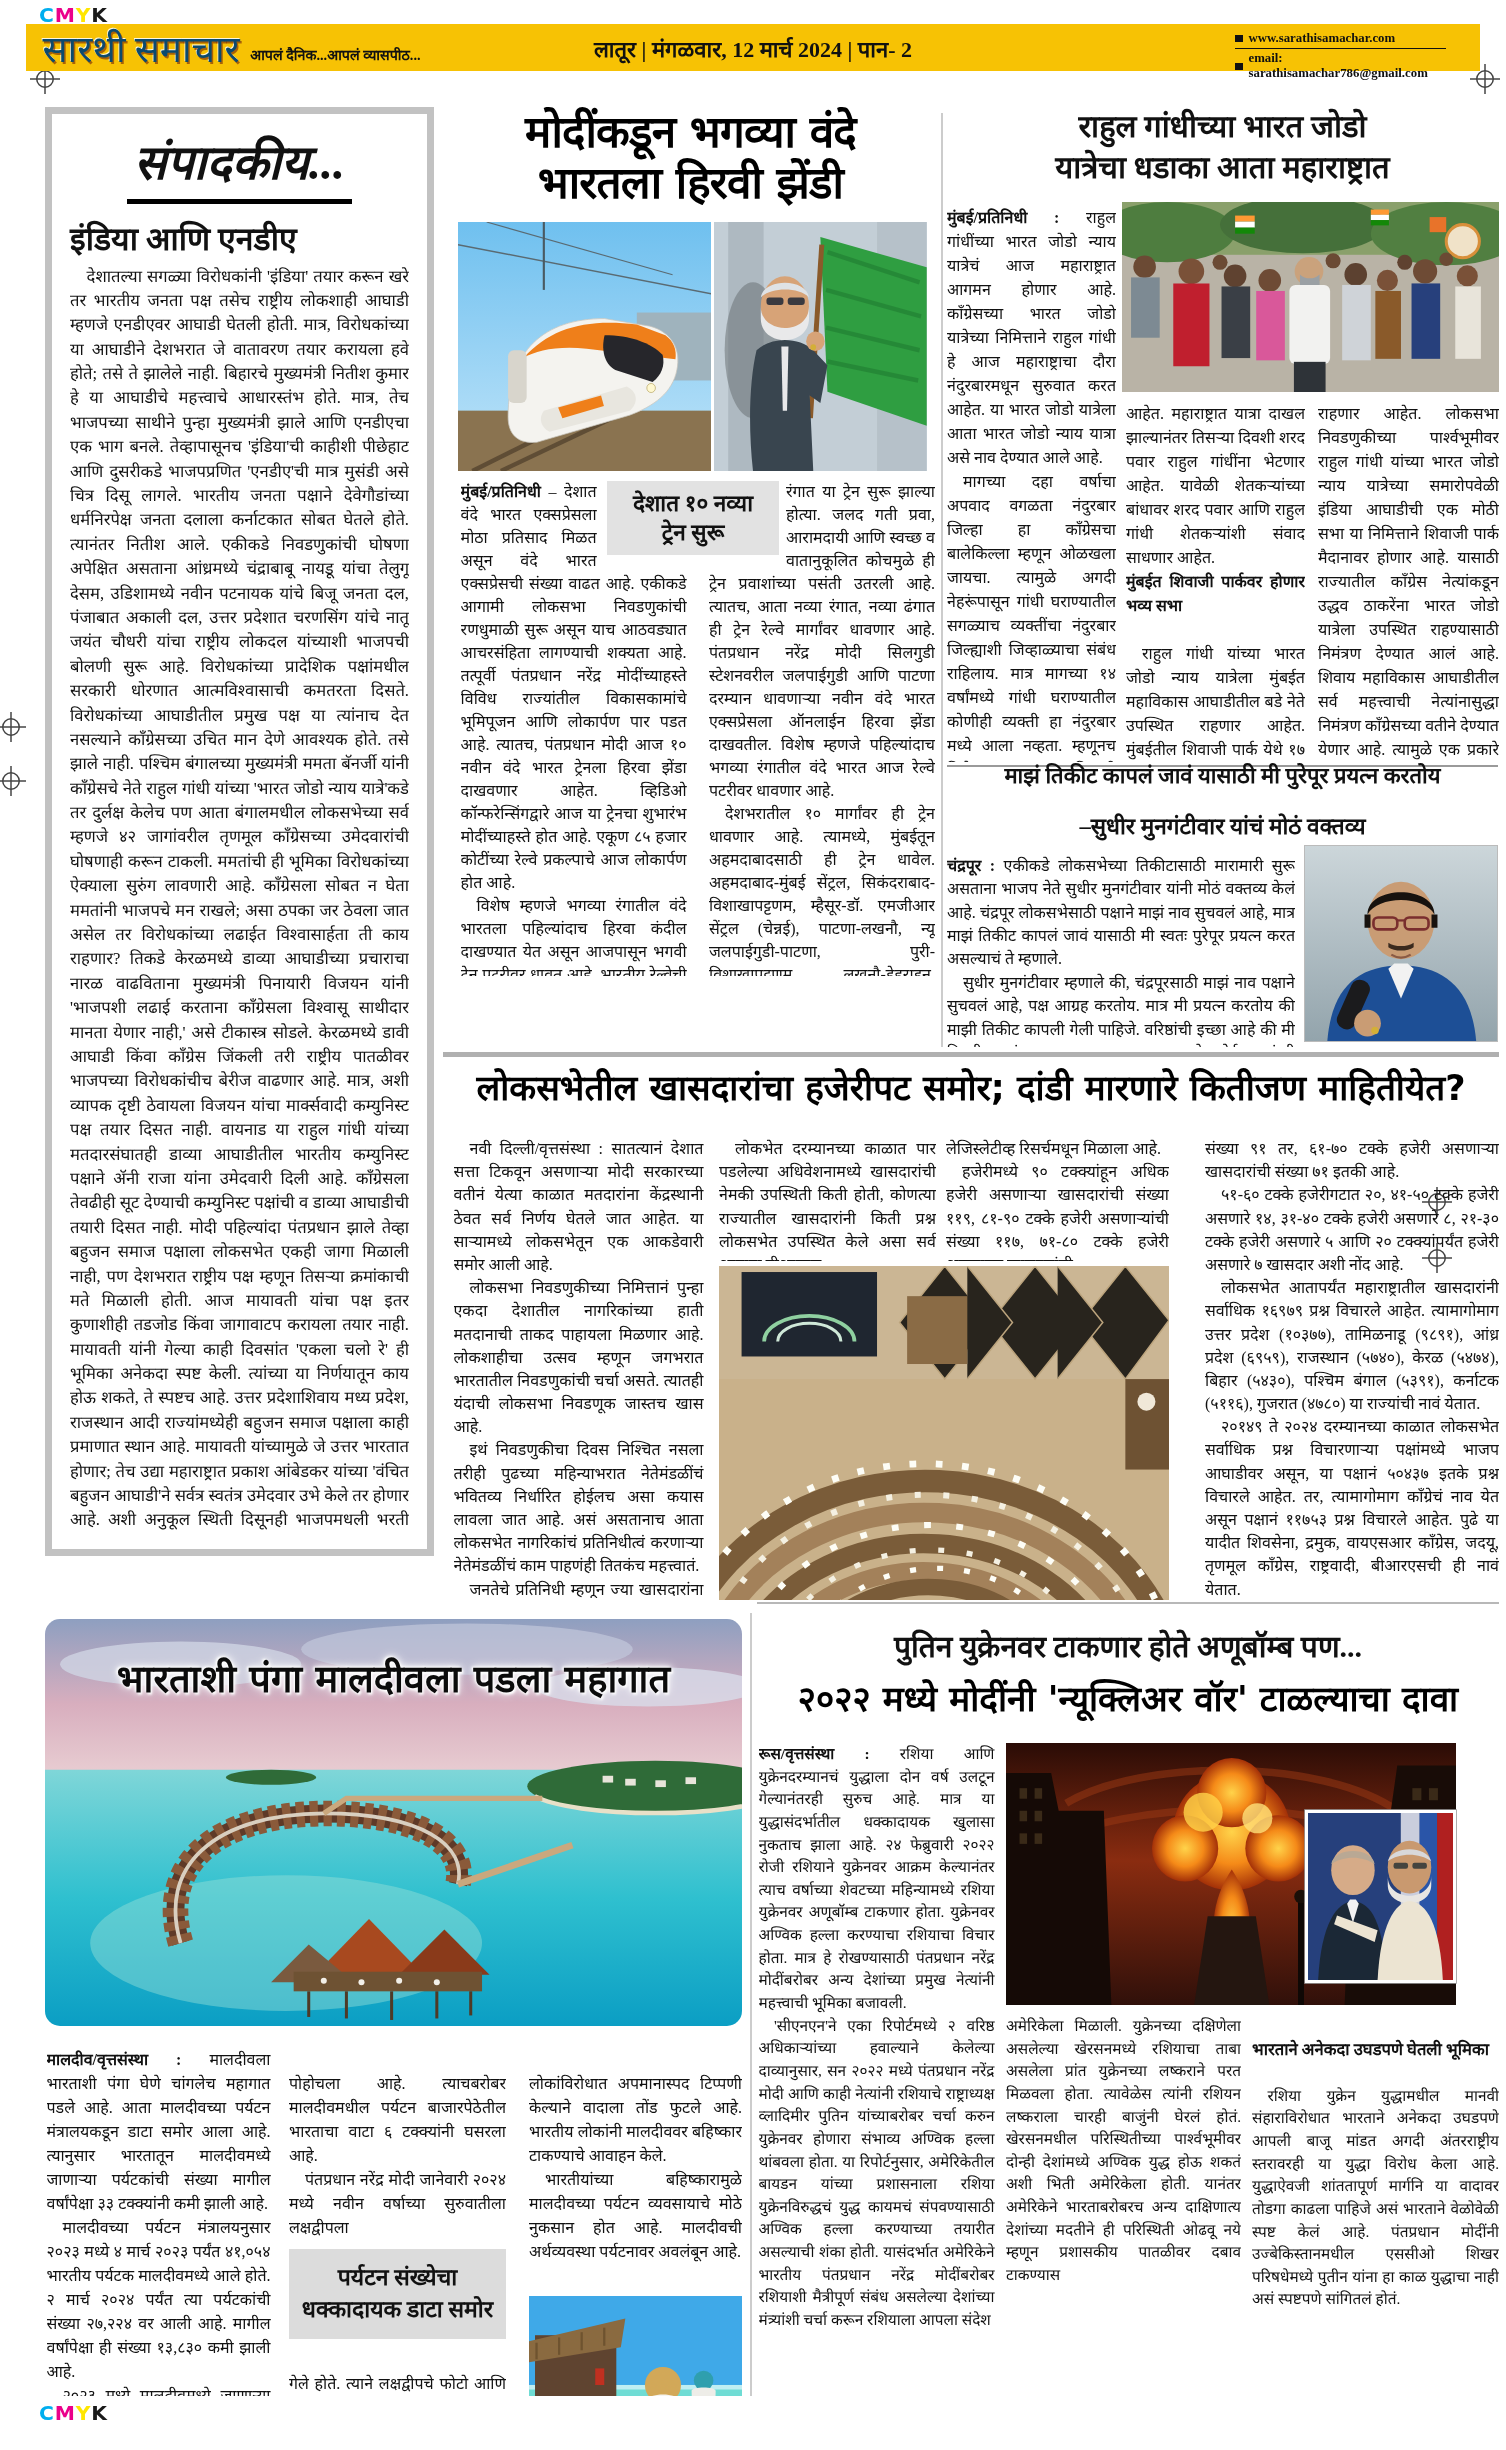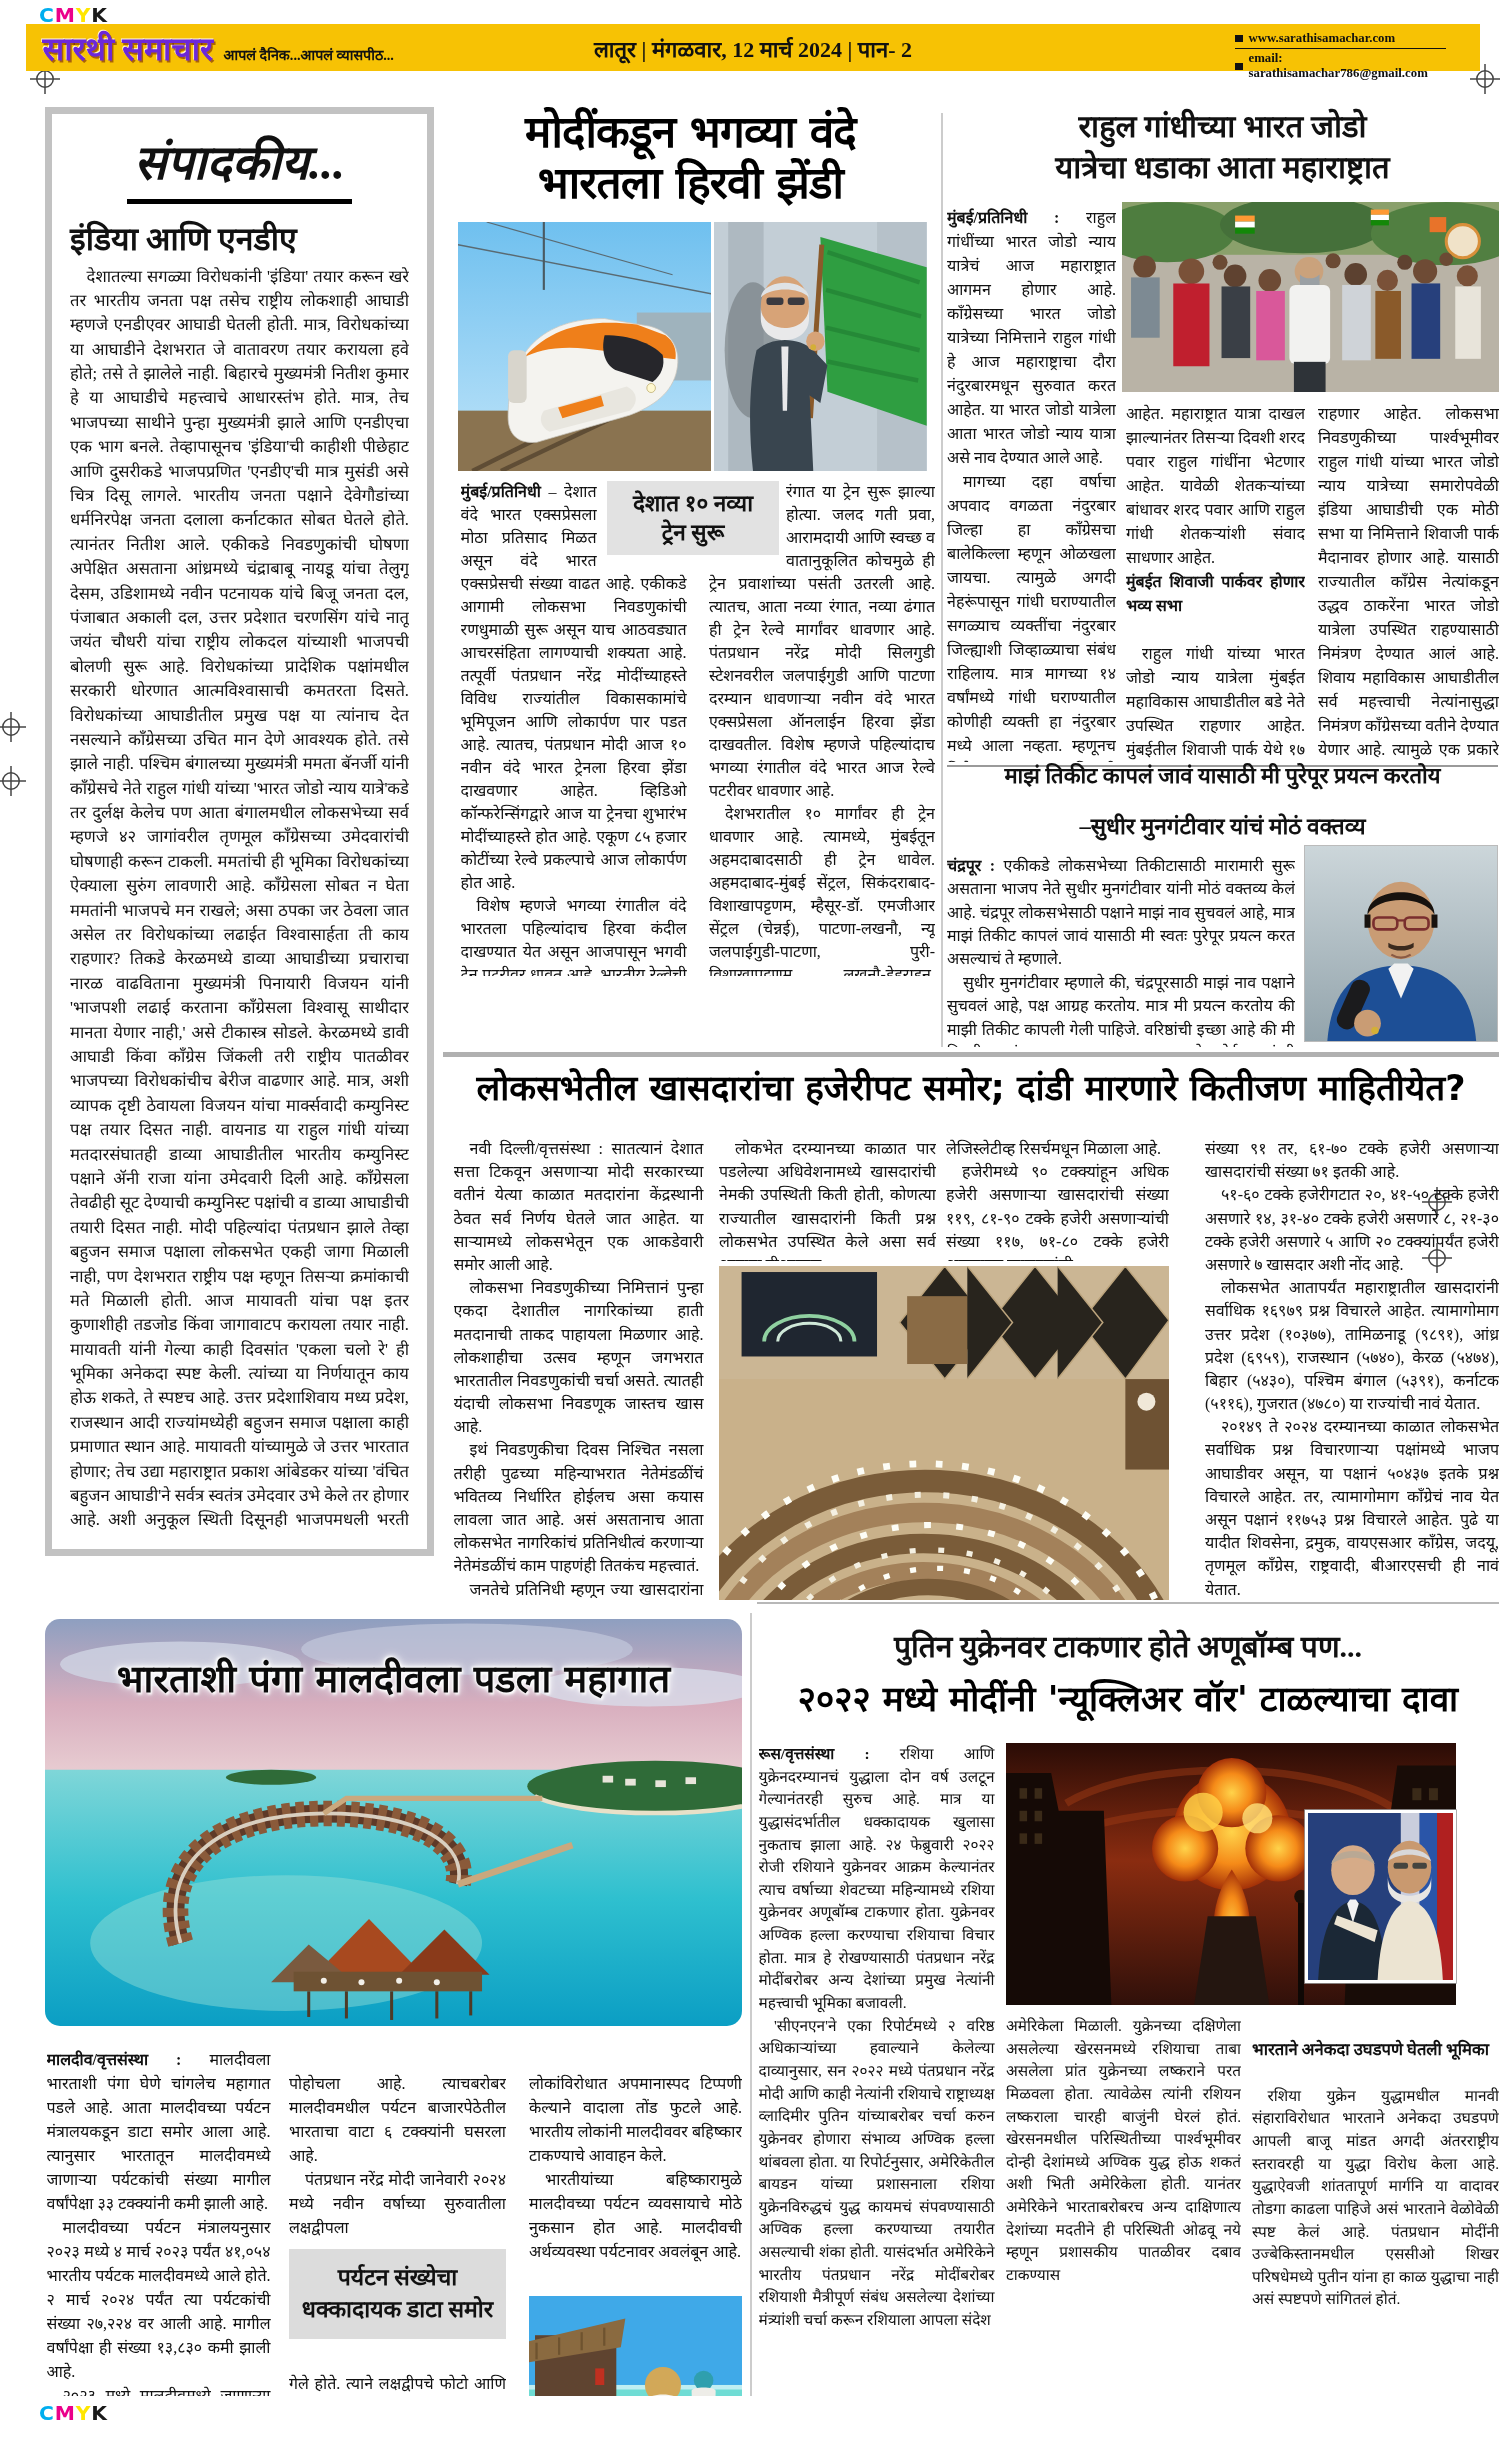--- a/index.html
+++ b/index.html
@@ -14,21 +14,21 @@
   .clip { overflow:hidden; }
 
   
   .cmyk { position:absolute; font-family:"DejaVu Sans",sans-serif; font-size:20.3px; font-weight:bold; letter-spacing:0.8px; }
   .cmyk .c{color:#00AEEF}.cmyk .m{color:#EB008B}.cmyk .y{color:#FFE600}.cmyk .k{color:#1a1a1a}
   .regmark { position:absolute; width:30px; height:30px; }
 
   
   #masthead { left:26px; top:24px; width:1454px; height:47px; background:#F7C204;
     display:flex; align-items:center; padding:0 16.6px; }
-  #brand { font-size:32px; font-weight:bold; color:#6d28d9;
+  #brand { font-size:37px; font-weight:normal; color:#0c4a6e;
     text-shadow:1.5px 1.5px 0 rgba(105,20,8,.55), -0.8px -0.8px 0 #fff7d9; white-space:nowrap; }
   #tagline { font-size:14.3px; font-weight:bold; color:#111; margin-left:10.5px; margin-top:13.6px; white-space:nowrap;}
   #dateline { position:absolute; left:50%; transform:translateX(-50%); font-size:22px; font-weight:bold; white-space:nowrap;}
   #mast-contact { position:absolute; right:34px; top:4.5px; width:211px; font-size:12.8px; font-weight:bold; }
   #mast-contact .row { display:flex; align-items:center; gap:6px; padding:2.3px 0; }
   #mast-contact .row.first { border-bottom:1.5px solid #111; }
   .bullet { display:inline-block; width:7.5px; height:7.5px; background:#111; flex:0 0 auto; }
 
   
   #editorial { left:45px; top:107px; width:389px; height:1449px; border:7.5px solid #c2c2c2; background:#fff; padding:10.5px 18px; }

